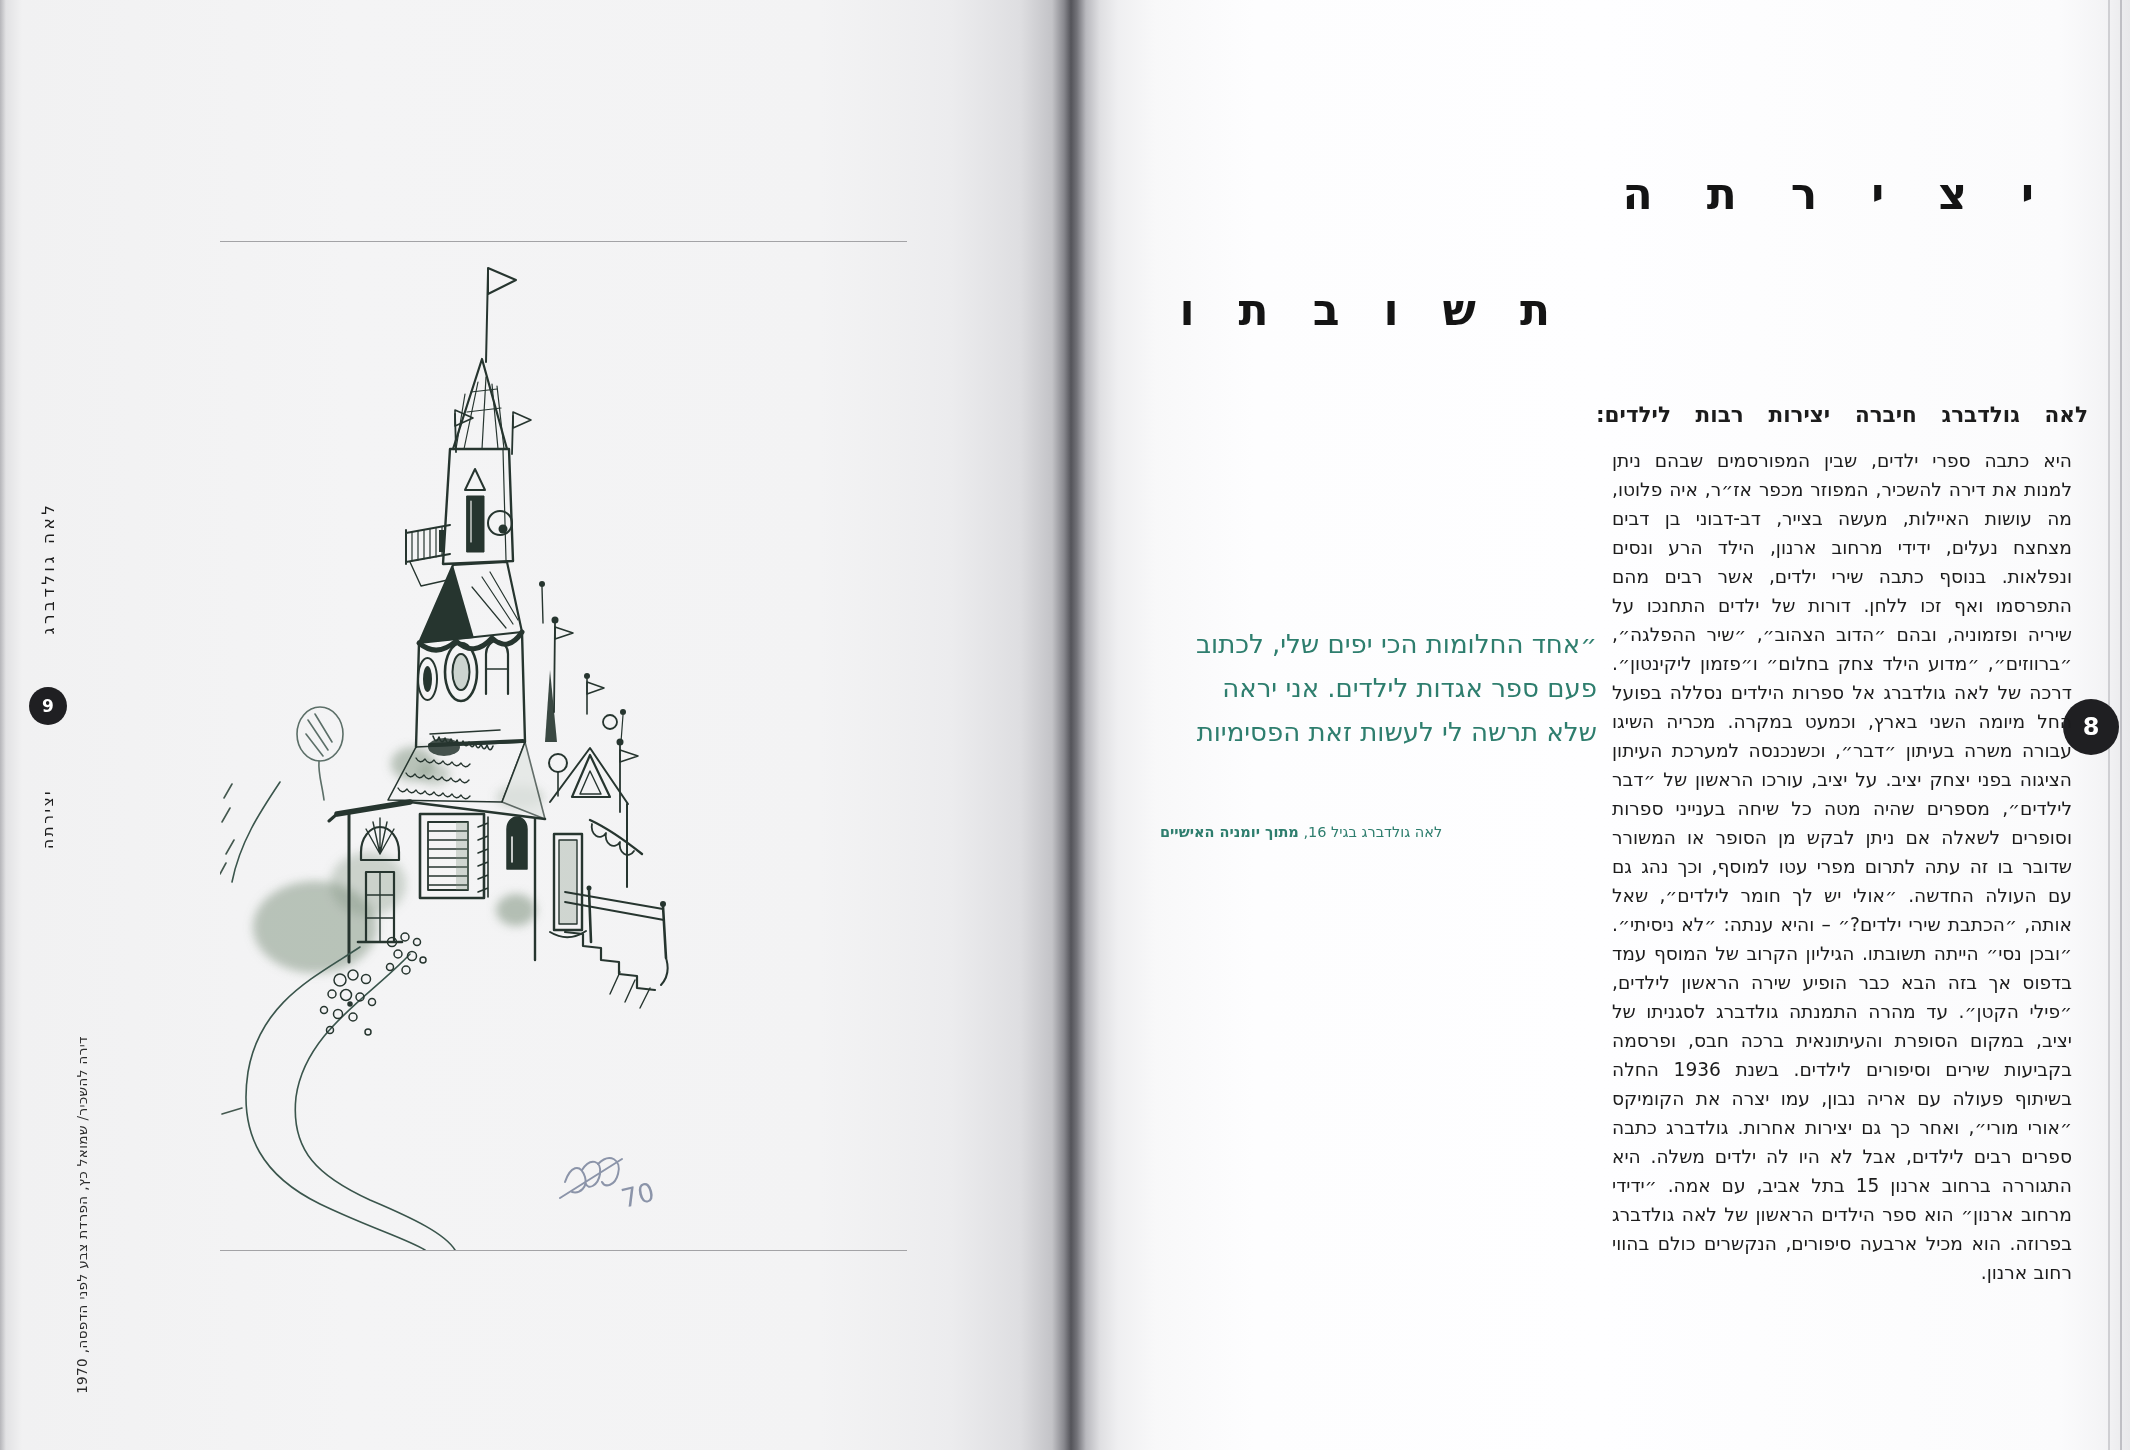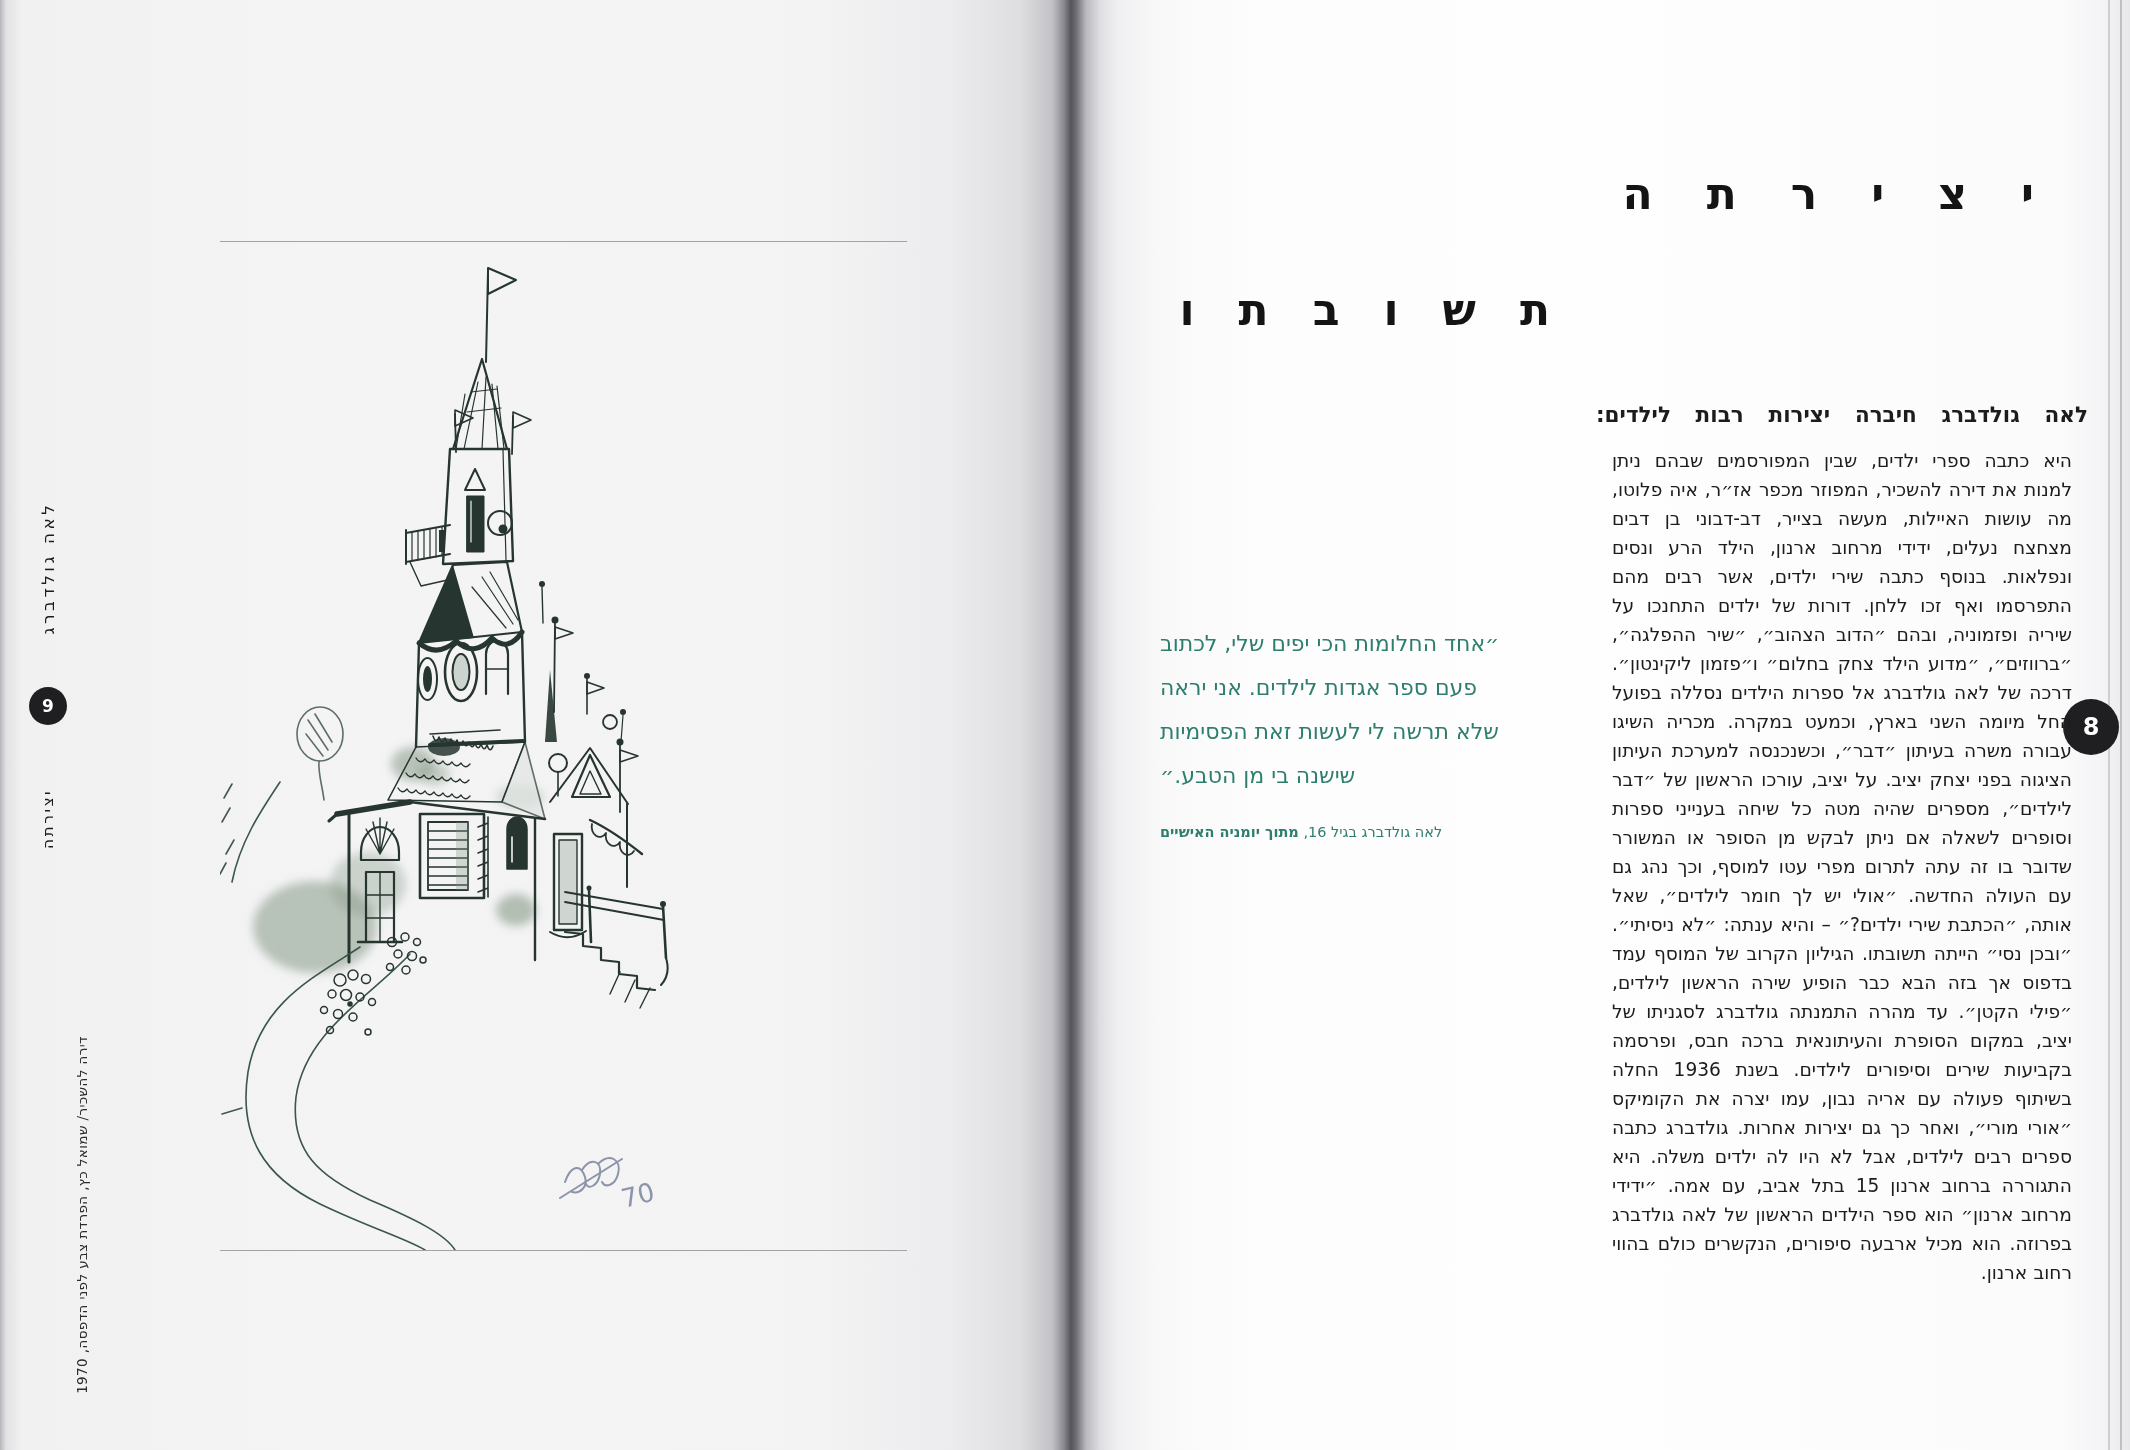--- a/index.html
+++ b/index.html
@@ -43,21 +43,21 @@
   .lead{
     font-size:21.5px;font-weight:bold;line-height:30px;
     text-align:justify;text-align-last:justify;margin:0 0 2px 0;
   }
   .bodytext{
     font-size:18.6px;line-height:29px;text-align:justify;margin:16px;
     word-spacing:.5px;
   }
   .quote{
     position:absolute;right:533px;top:622px;width:437px;direction:rtl;
-    text-align:left;font-size:22px;line-height:44px;font-weight:500;
+    text-align:right;font-size:26px;line-height:44px;font-weight:500;
   }
   .attribution{
     position:absolute;right:533px;top:824px;width:437px;direction:rtl;
     text-align:left;padding-right:16px;font-size:14.5px;
   }
   .attribution .src{font-weight:bold;}
 </style>
 </head>
 <body>
 
@@ -264,21 +264,20 @@
 
     <div class="article">
       <p class="lead">לאה גולדברג חיברה יצירות רבות לילדים:</p>
       <p class="bodytext">היא כתבה ספרי ילדים, שבין המפורסמים שבהם ניתן למנות את דירה להשכיר, המפוזר מכפר אז״ר, איה פלוטו, מה עושות האיילות, מעשה בצייר, דב-דבוני בן דבים מצחצח נעלים, ידידי מרחוב ארנון, הילד הרע ונסים ונפלאות. בנוסף כתבה שירי ילדים, אשר רבים מהם התפרסמו ואף זכו ללחן. דורות של ילדים התחנכו על שיריה ופזמוניה, ובהם ״הדוב הצהוב״, ״שיר ההפלגה״, ״ברווזים״, ״מדוע הילד צחק בחלום״ ו״פזמון ליקינטון״. דרכה של לאה גולדברג אל ספרות הילדים נסללה בפועל החל מיומה השני בארץ, וכמעט במקרה. מכריה השיגו עבורה משרה בעיתון ״דבר״, וכשנכנסה למערכת העיתון הציגוה בפני יצחק יציב. על יציב, עורכו הראשון של ״דבר לילדים״, מספרים שהיה מטה כל שיחה בענייני ספרות וסופרים לשאלה אם ניתן לבקש מן הסופר או המשורר שדובר בו זה עתה לתרום מפרי עטו למוסף, וכך נהג גם עם העולה החדשה. ״אולי יש לך חומר לילדים״, שאל אותה, ״הכתבת שירי ילדים?״ – והיא ענתה: ״לא ניסיתי״. ״ובכן נסי״ הייתה תשובתו. הגיליון הקרוב של המוסף עמד בדפוס אך בזה הבא כבר הופיע שירה הראשון לילדים, ״פילי הקטן״. עד מהרה התמנתה גולדברג לסגניתו של יציב, במקום הסופרת והעיתונאית ברכה חבס, ופרסמה בקביעות שירים וסיפורים לילדים. בשנת 1936 החלה בשיתוף פעולה עם אריה נבון, עמו יצרה את הקומיקס ״אורי מורי״, ואחר כך גם יצירות אחרות. גולדברג כתבה ספרים רבים לילדים, אבל לא היו לה ילדים משלה. היא התגוררה ברחוב ארנון 15 בתל אביב, עם אמה. ״ידידי מרחוב ארנון״ הוא ספר הילדים הראשון של לאה גולדברג בפרוזה. הוא מכיל ארבעה סיפורים, הנקשרים כולם בהווי רחוב ארנון.</p>
     </div>
 
     <div class="quote" id="quote" style="color: rgb(46, 126, 110);">
       <div>״אחד החלומות הכי יפים שלי, לכתוב</div>
       <div>פעם ספר אגדות לילדים. אני יראה</div>
       <div>שלא תרשה לי לעשות זאת הפסימיות</div>
-      <div>שישנה בי מן הטבע.״</div>
     </div>
 
     <div class="attribution" id="attribution" style="color: rgb(46, 126, 110);">
       <span>לאה גולדברג בגיל 16,</span>
       <span class="src">מתוך יומניה האישיים</span>
     </div>
   </div>
 </div>
 
 </body></html>

